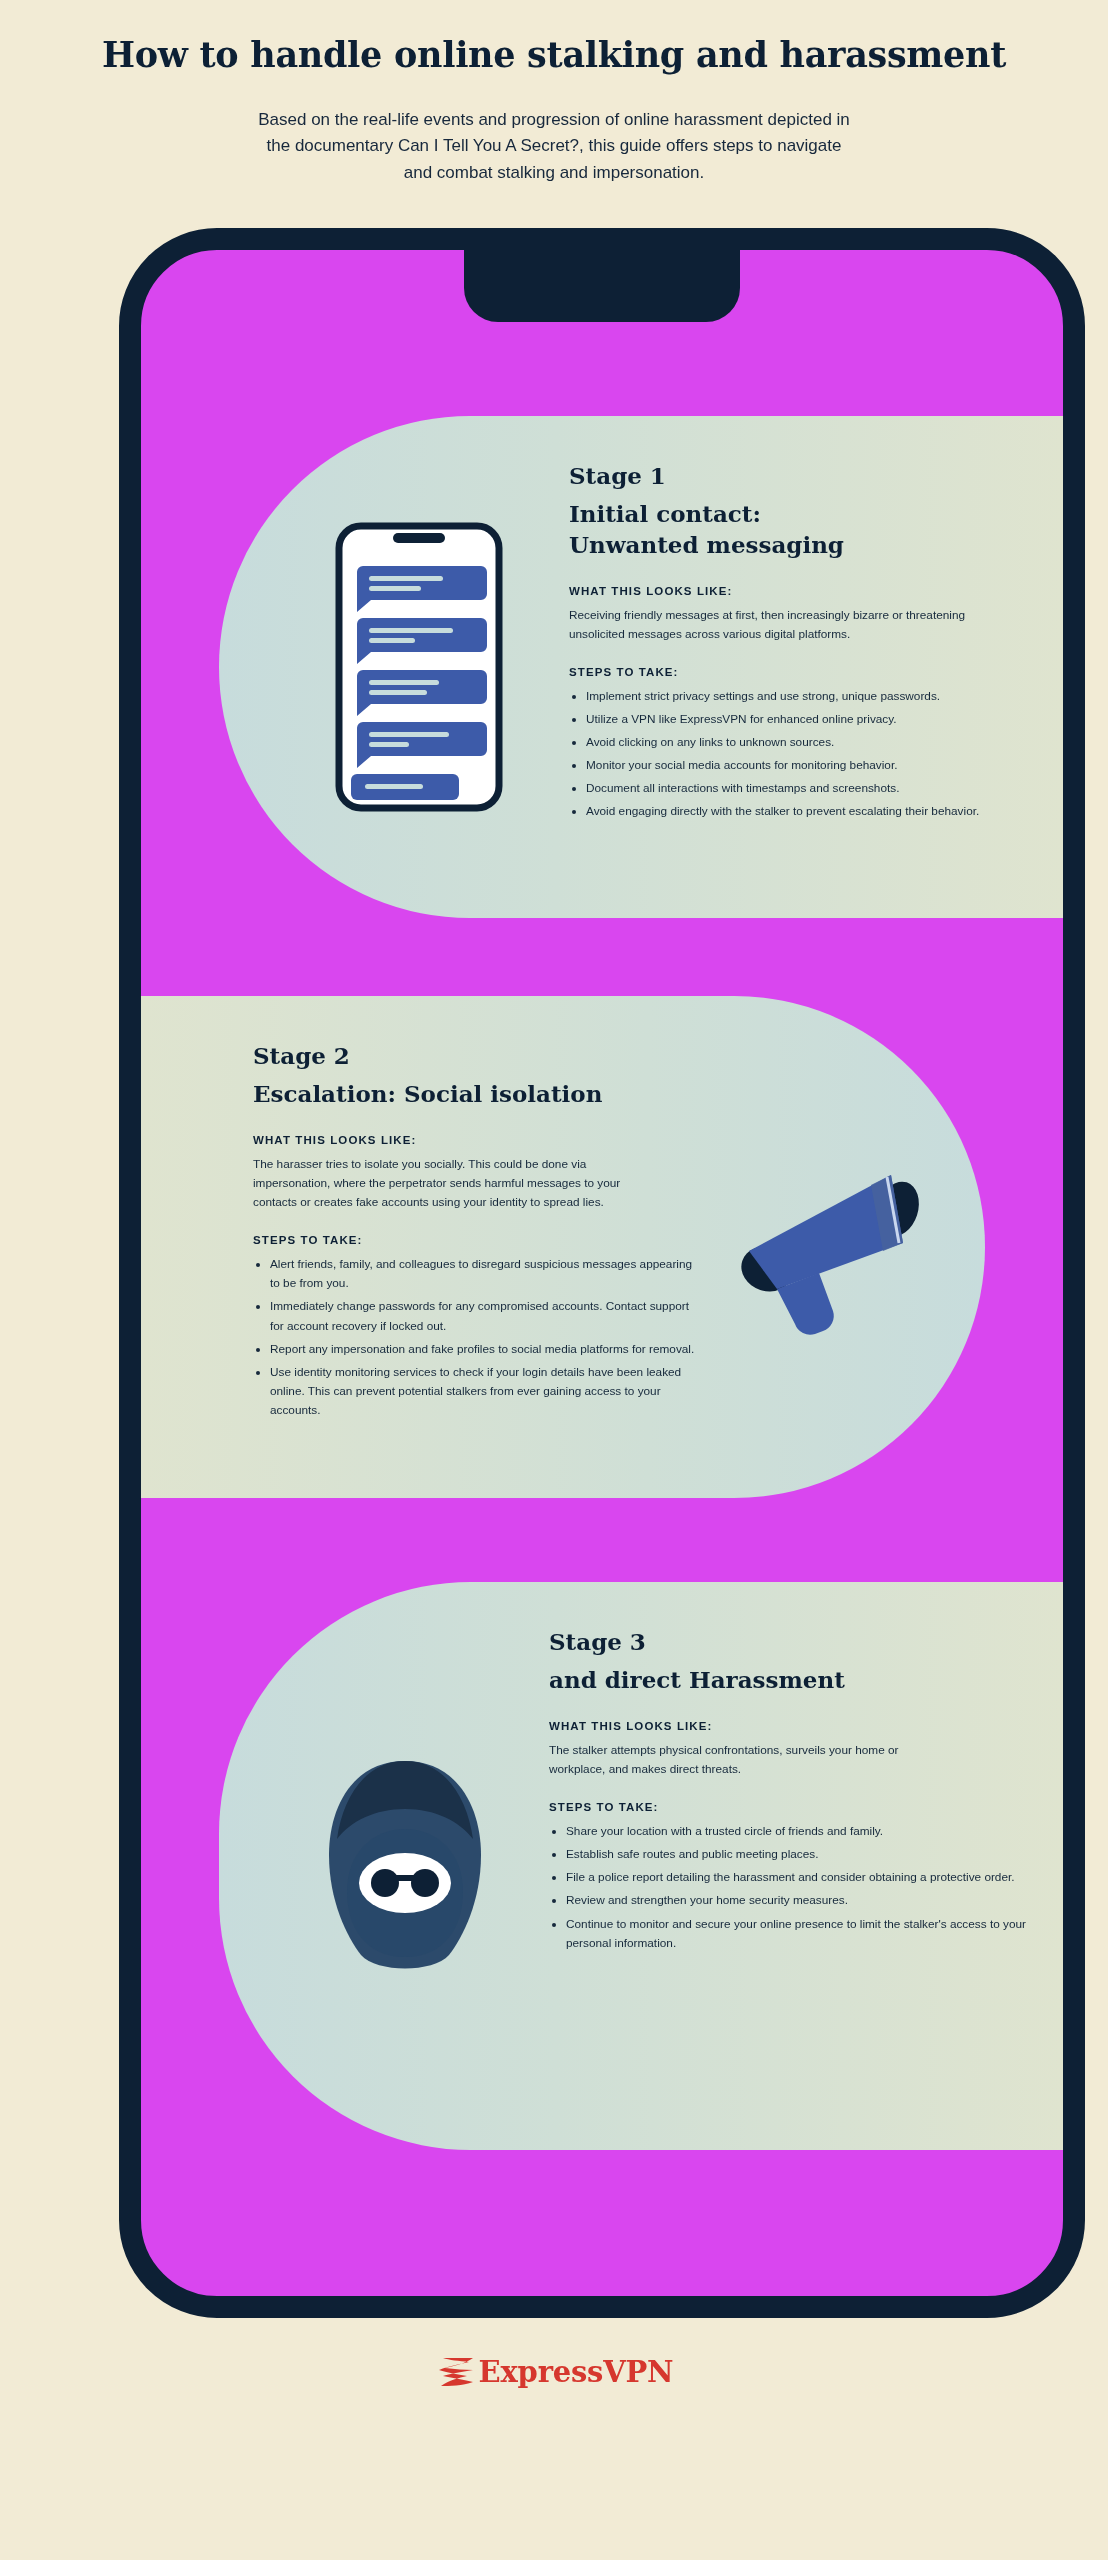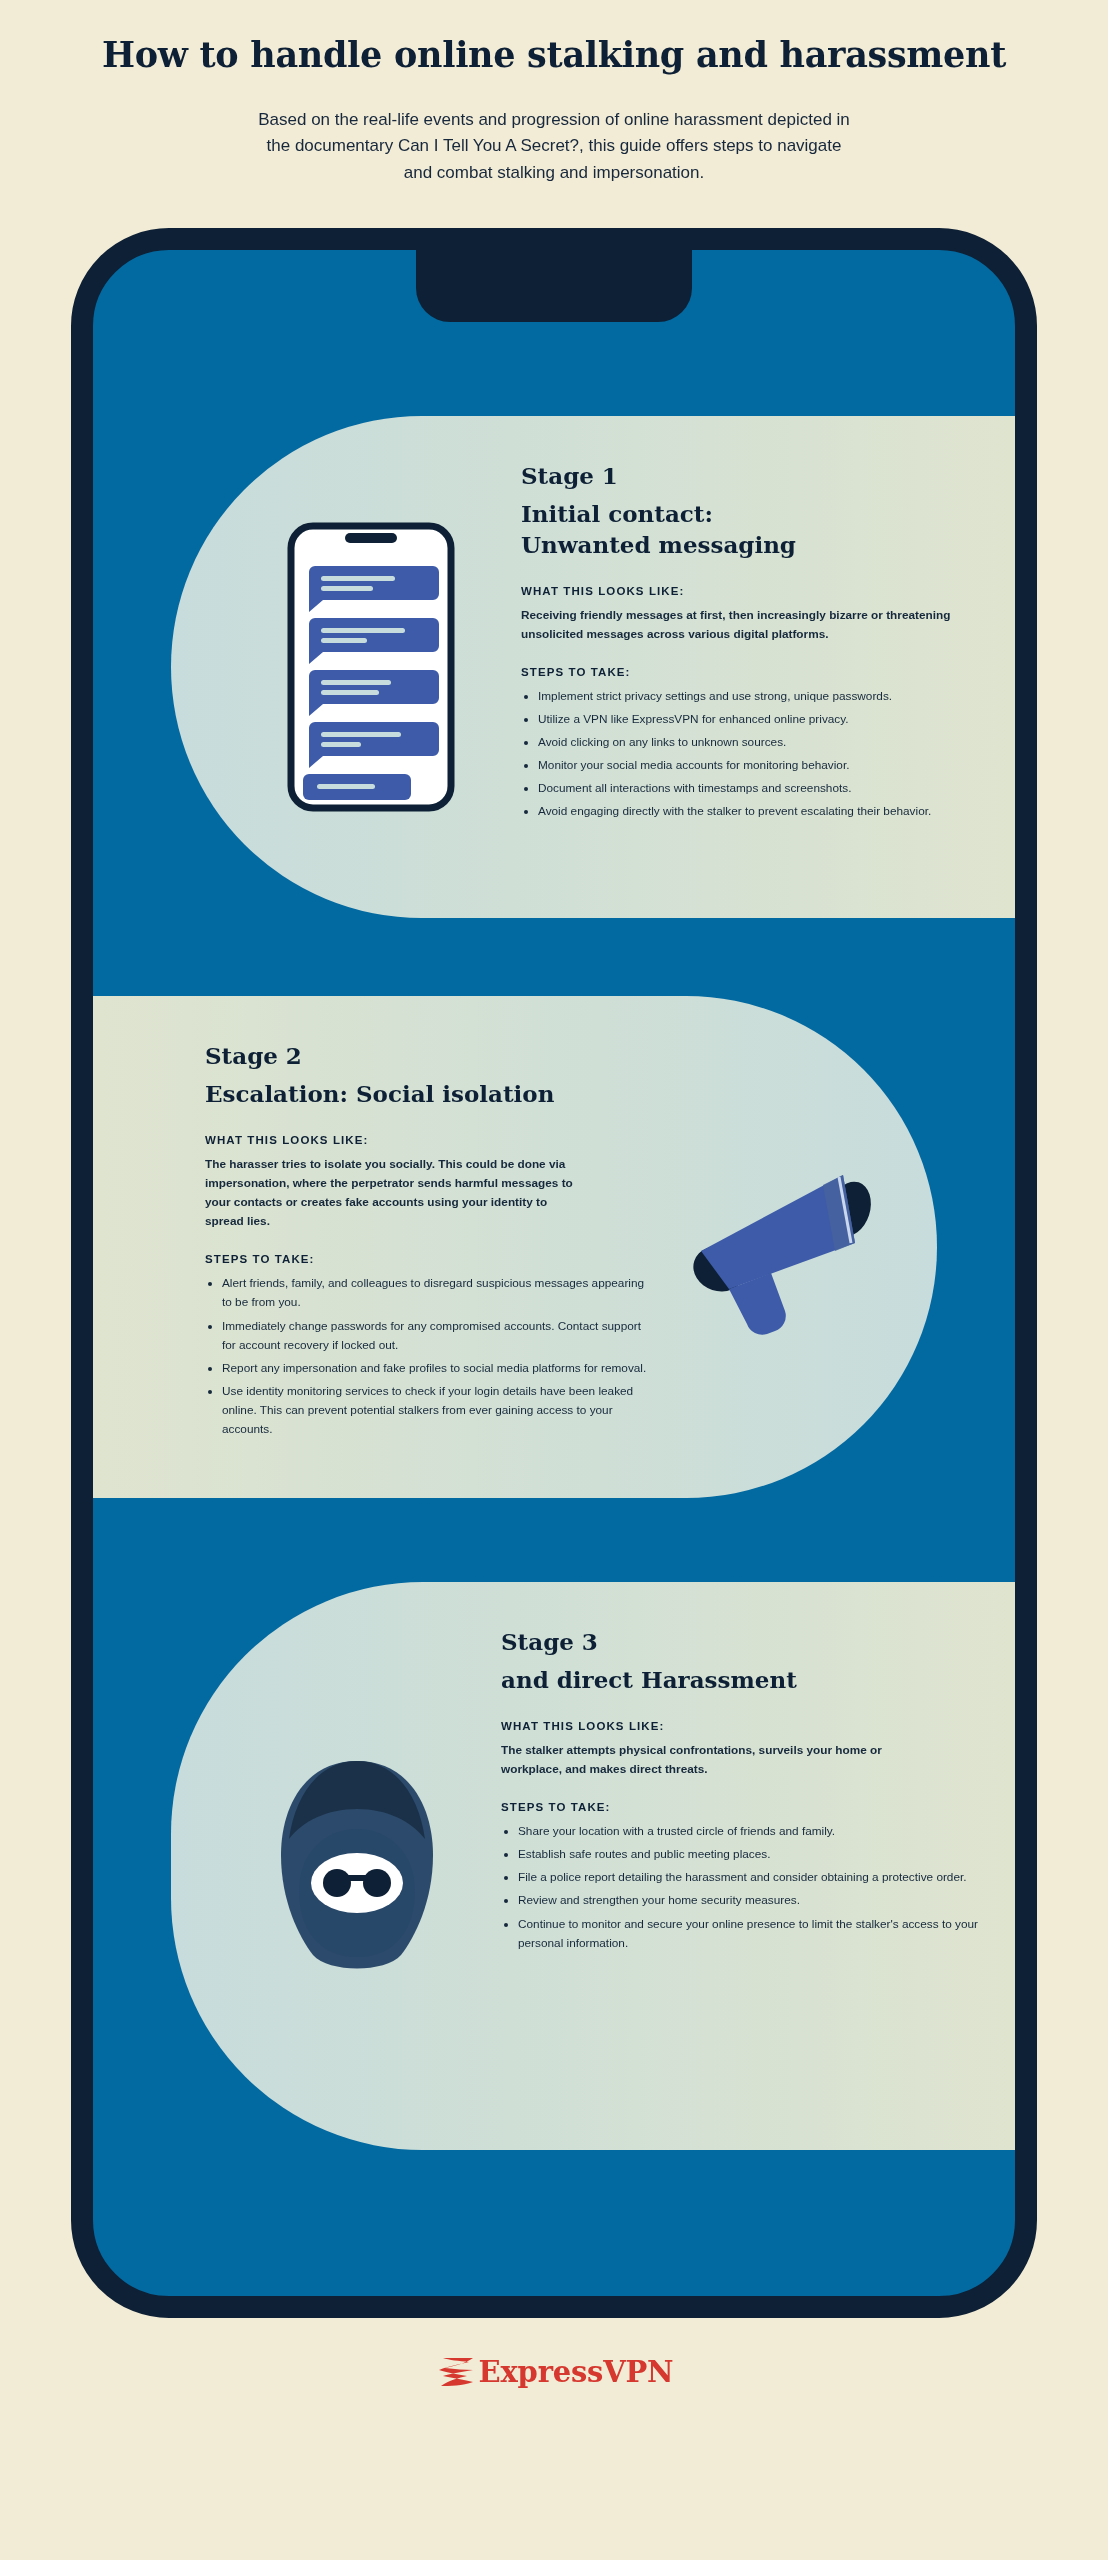--- a/index.html
+++ b/index.html
@@ -49,22 +49,23 @@
     width: 966px;
     position: relative;
   }
   .phone {
     position: relative;
     width: 966px;
     height: 2090px;
     border: 22px solid #0d2035;
     border-radius: 98px;
     box-sizing: border-box;
-    background: #0369a1;
+    background: #d946ef;
     overflow: hidden;
+    margin-left: 48px;
   }
   .notch {
     position: absolute;
     top: 0;
     left: 50%;
     transform: translateX(-50%);
     width: 276px;
     height: 72px;
     background: #0d2035;
     border-bottom-left-radius: 34px;
@@ -148,21 +149,20 @@
     letter-spacing: 1.1px;
     color: #0d2035;
     margin: 0 0 9px 0;
   }
   .body-txt {
     font-size: 11.8px;
     line-height: 1.62;
     color: #16293c;
     margin: 0 0 22px 0;
     max-width: 450px;
-    font-weight: bold;
   }
   ul.steps {
     margin: 0;
     padding-left: 17px;
     max-width: 470px;
   }
   ul.steps li {
     font-size: 11.8px;
     line-height: 1.62;
     color: #16293c;

